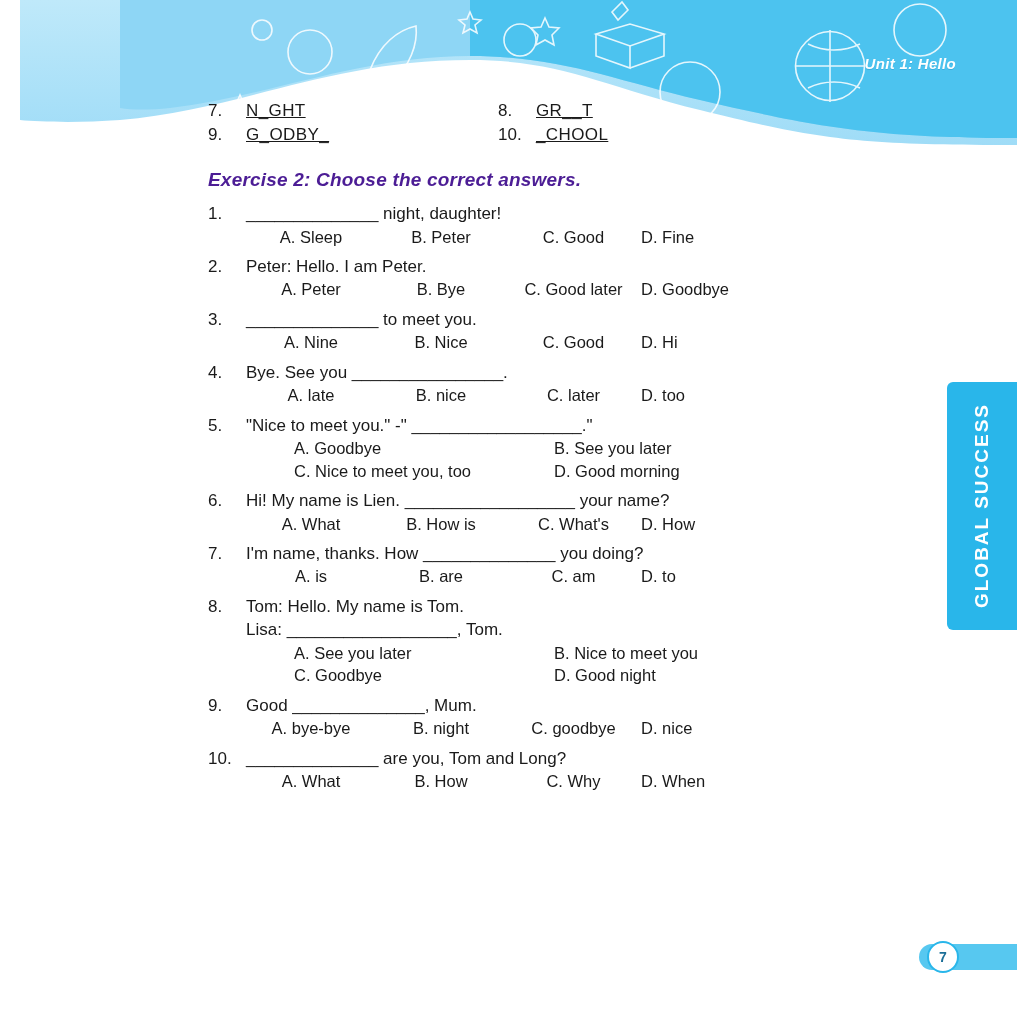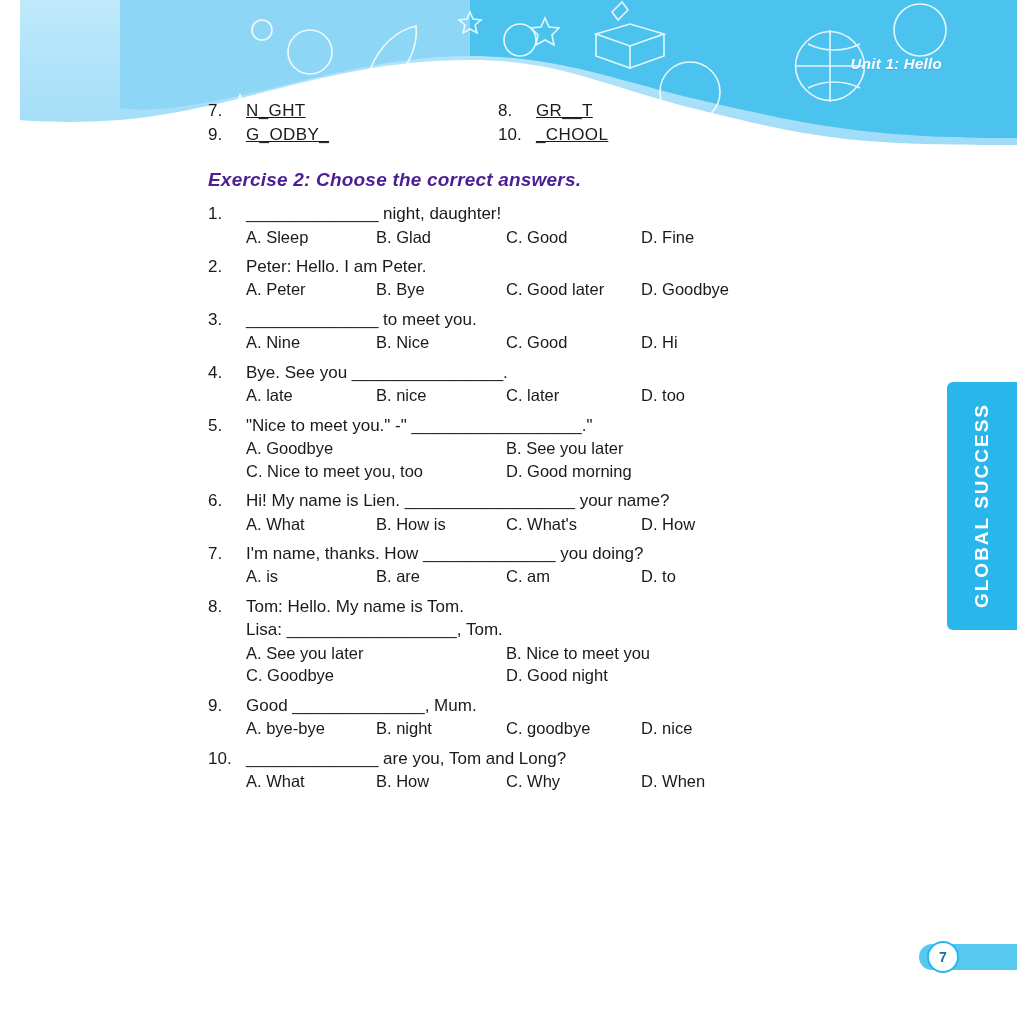--- a/index.html
+++ b/index.html
@@ -22,21 +22,21 @@
     position: absolute;
     top: 0; left: 0;
     width: 1017px; height: 160px;
     overflow: hidden;
     pointer-events: none;
   }
   .header-wave svg { display: block; }
 
   .unit-label {
     position: absolute;
-    top: 55px; right: 75px;
+    top: 55px; right: 61px;
     font-family: "Liberation Sans", sans-serif;
     font-style: italic;
     font-weight: bold;
     font-size: 15px;
     color: #ffffff;
     letter-spacing: 0.3px;
     text-shadow: 0 1px 0 rgba(0,120,180,.25);
   }
 
   
@@ -105,30 +105,30 @@
     margin: 22px 0 12px 0;
     letter-spacing: .2px;
   }
 
   .q { margin-bottom: 2px; display: flex; }
   .q .qnum { width: 38px; flex: 0 0 38px; }
   .q .qbody { flex: 1; }
   .q-line { margin-bottom: 2px; }
 
   .opts { display: flex; margin: 1px 0 9px 38px; }
-  .opts .opt { font-size: 16.5px; }
+  .opts .opt { font-size: 16.5px; text-align: center; }
   
   .opts.cols4 .opt:nth-child(1) { width: 130px; }
   .opts.cols4 .opt:nth-child(2) { width: 130px; }
   .opts.cols4 .opt:nth-child(3) { width: 135px; }
 
   .optblock { margin: 1px 0 9px 38px; }
   .optblock .row { display: flex; margin-bottom: 2px; }
   .optblock .row .opt { font-size: 16.5px; }
-  .optblock .row .opt:first-child { width: 260px; }
+  .optblock .row .opt:first-child { width: 260px; margin-left: 48px; }
   .indent-line { margin-left: 38px; }
 </style>
 </head>
 <body>
 
 <div class="page">
 
   <div class="header-wave">
     <svg width="1017" height="160" viewBox="0 0 1017 160" xmlns="http://www.w3.org/2000/svg">
       <defs>
@@ -196,21 +196,21 @@
     </div>
 
     <div class="ex-heading">Exercise 2: Choose the correct answers.</div>
 
     <div class="q">
       <span class="qnum">1.</span>
       <span class="qbody">______________ night, daughter!</span>
     </div>
     <div class="opts cols4">
       <span class="opt">A. Sleep</span>
-      <span class="opt">B. Glad</span>
+      <span class="opt">B. Peter</span>
       <span class="opt">C. Good</span>
       <span class="opt">D. Fine</span>
     </div>
 
     <div class="q">
       <span class="qnum">2.</span>
       <span class="qbody">Peter: Hello. I am Peter.</span>
     </div>
     <div class="opts cols4">
       <span class="opt">A. Peter</span>

